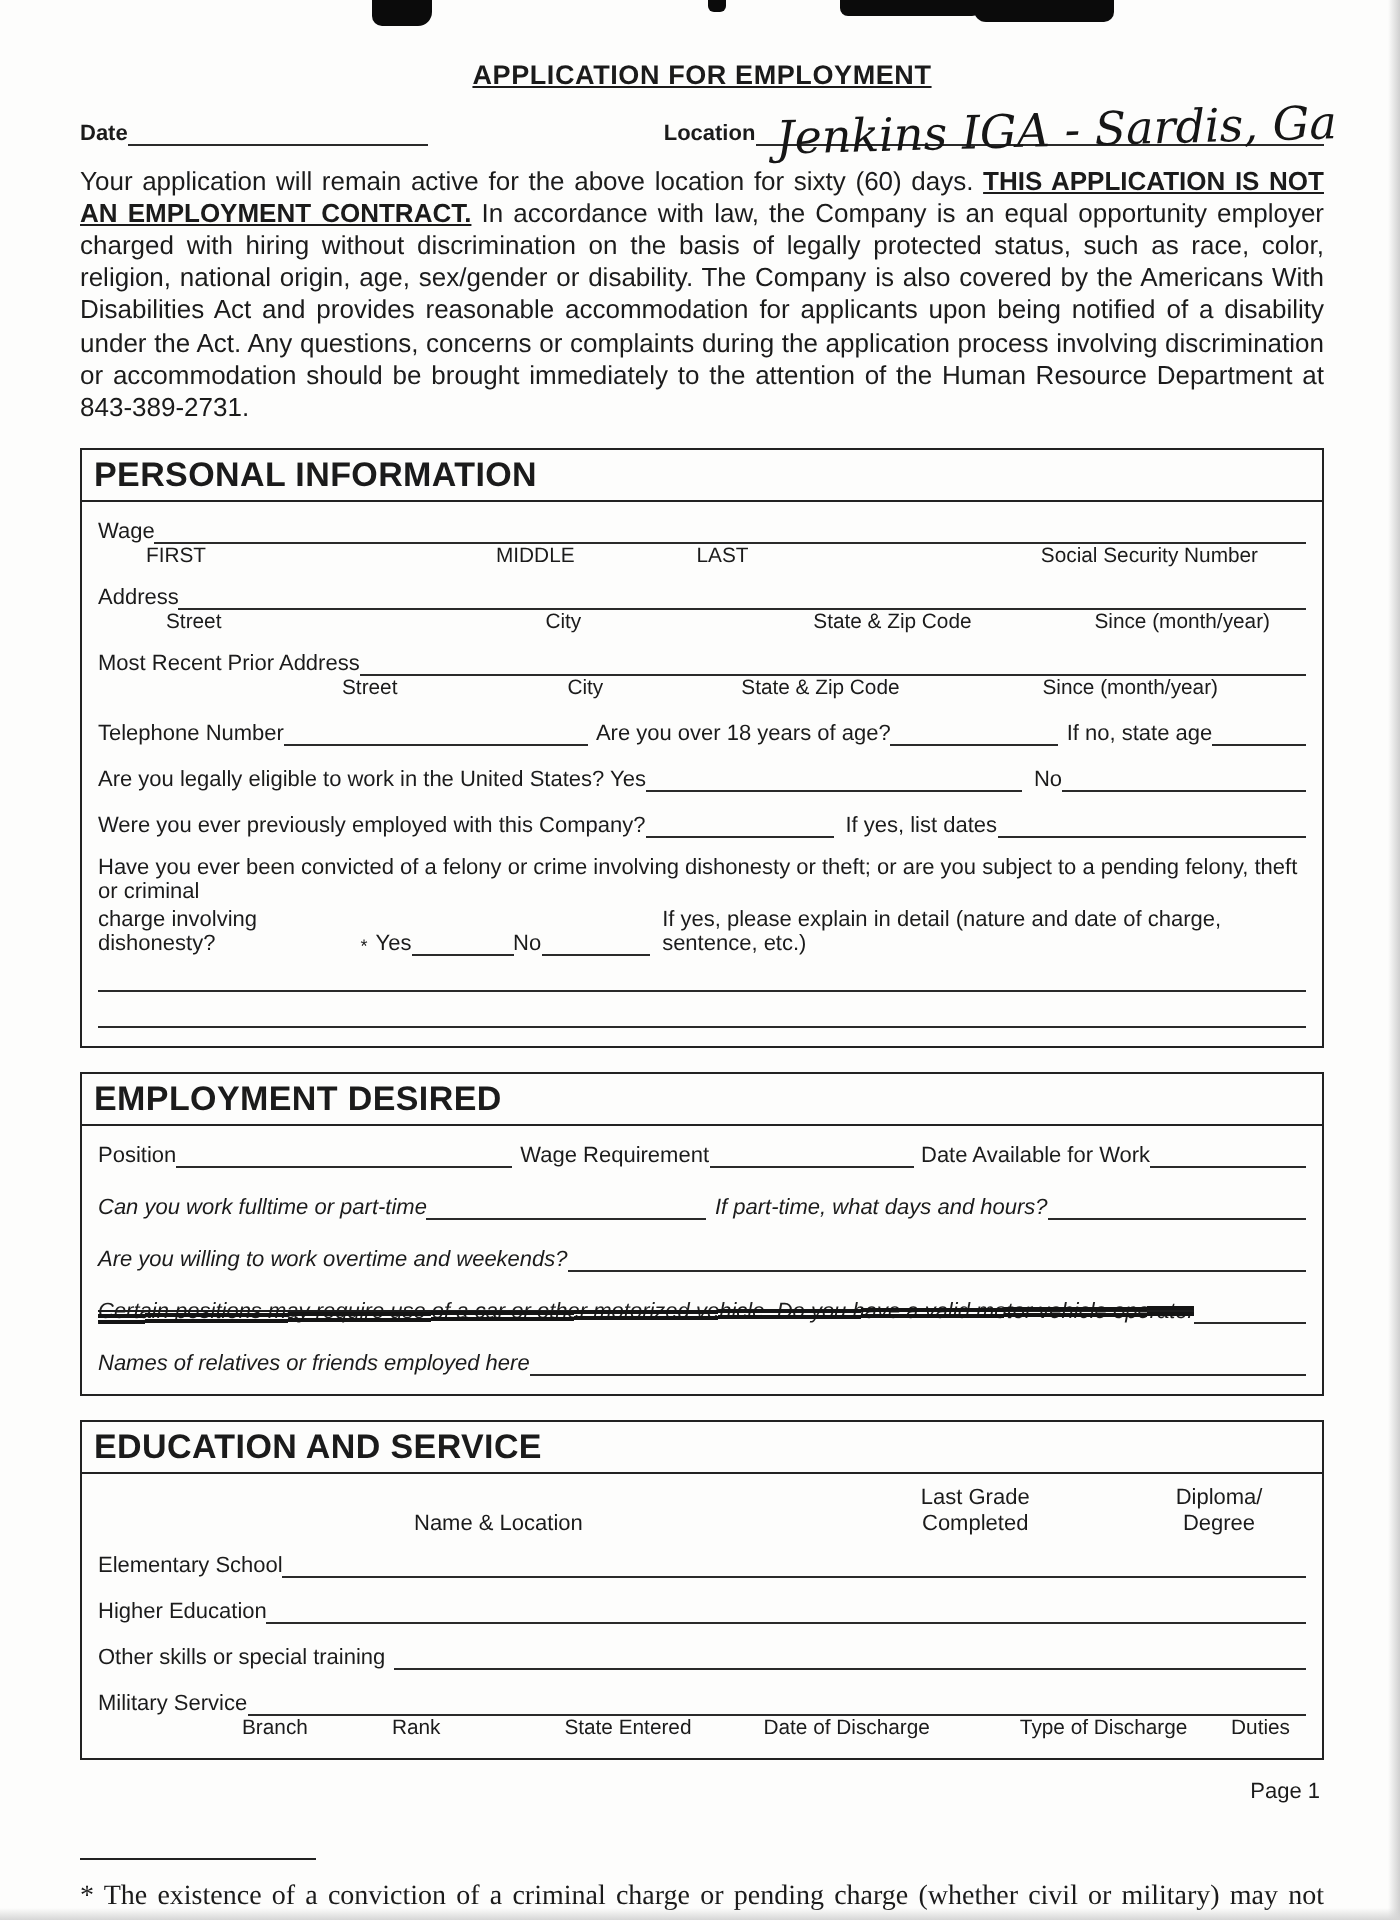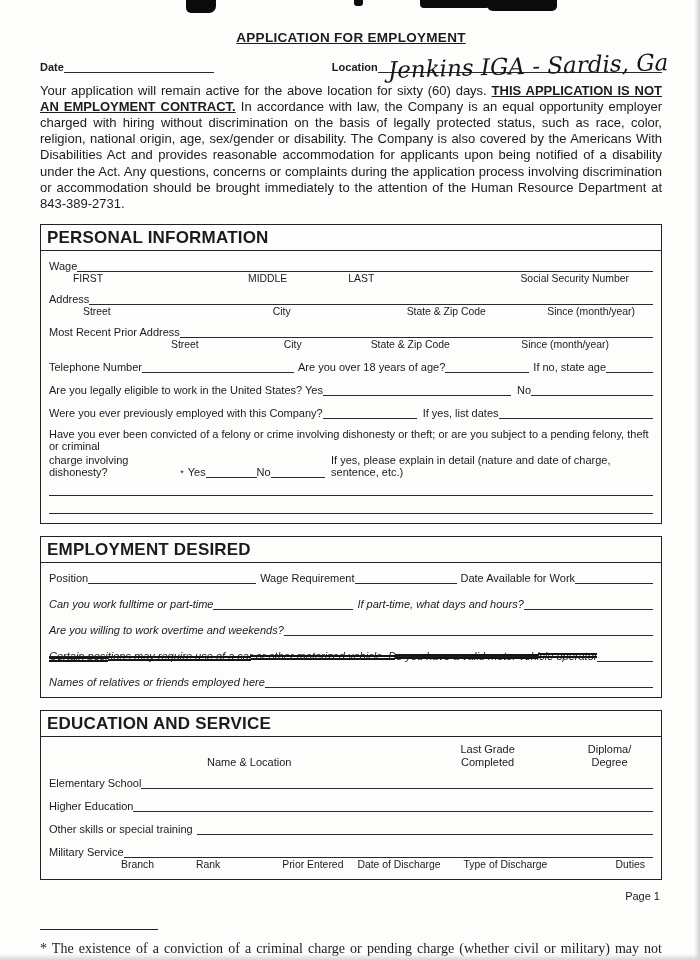--- a/index.html
+++ b/index.html
@@ -239,23 +239,23 @@
           <span class="lbl">Other skills or special training</span>
           <span class="bl grow" style="margin-left:4px"></span>
         </div>
         <div class="frow mt9">
           <span class="lbl">Military Service</span>
           <span class="bl grow"></span>
         </div>
         <div class="sub">
           <span style="margin-left:72px">Branch</span>
           <span style="margin-left:42px">Rank</span>
-          <span style="margin-left:62px">Prior Entered</span>
-          <span style="margin-left:14px">Date of Discharge</span>
-          <span style="margin-left:23px">Type of Discharge</span>
+          <span style="margin-left:62px">State Entered</span>
+          <span style="margin-left:36px">Date of Discharge</span>
+          <span style="margin-left:45px">Type of Discharge</span>
           <span style="margin-left:auto; margin-right:8px">Duties</span>
         </div>
 
       </div>
     </div>
 
     <div class="page-num">Page 1</div>
 
     <div class="sep"></div>
     <p class="footnote">* The existence of a conviction of a criminal charge or pending charge (whether civil or military) may not necessarily preclude you from employment; however, a false statement will.  The nature and/or gravity of the offense or offenses, the time that has passed since the conviction or completion of the sentence, and the nature of the job held or sought are considered.</p>

